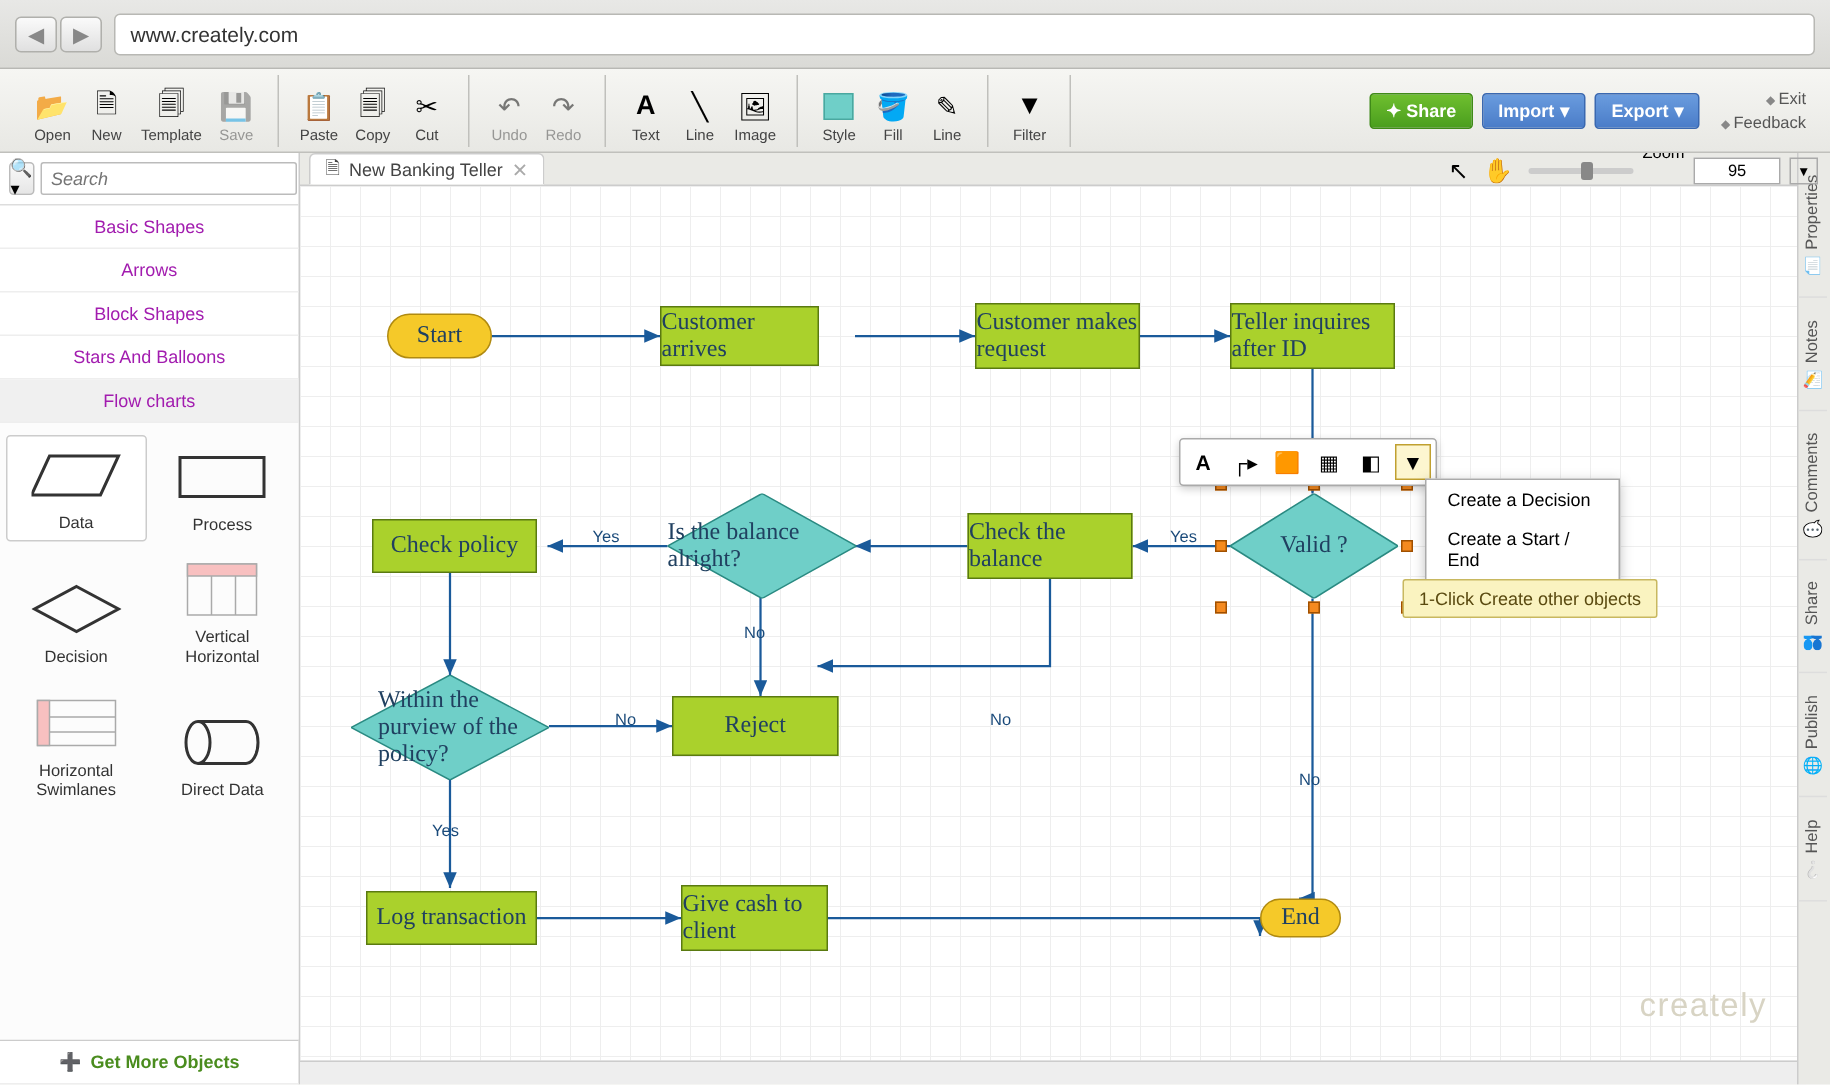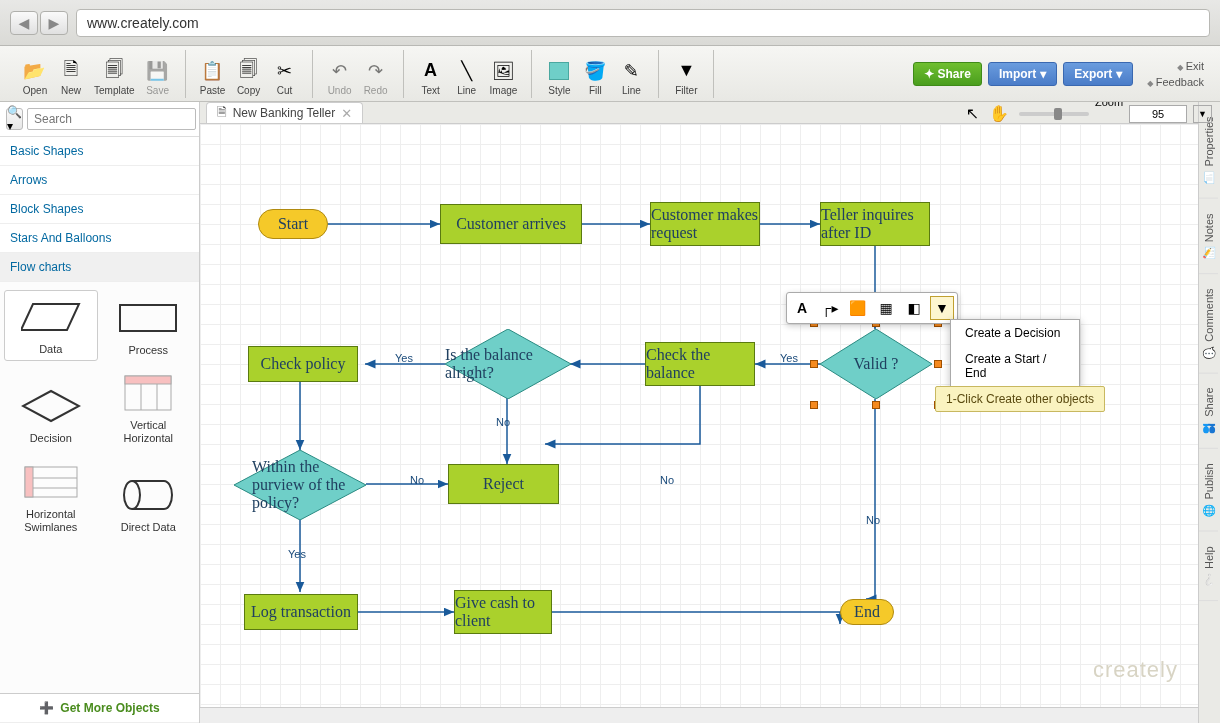--- a/index.html
+++ b/index.html
@@ -19,22 +19,22 @@
 .toolbar-right { margin-left:auto; display:flex; align-items:center; gap:6px; padding-right:8px; }
 .btn-share { background:linear-gradient(#6fbf2f,#4a9e1e); color:#fff; border:1px solid #3f8a18; border-radius:3px; padding:4px 10px; font-size:12px; font-weight:bold; cursor:pointer; }
 .btn-blue { background:linear-gradient(#6a9cde,#4a7cc8); color:#fff; border:1px solid #3a68b0; border-radius:3px; padding:4px 10px; font-size:12px; font-weight:bold; cursor:pointer; display:flex; align-items:center; gap:4px; }
 .top-links { font-size:11px; color:#555; display:flex; flex-direction:column; gap:4px; align-items:flex-end; margin-left:8px; }
 .top-links div::before { content:"◆ "; font-size:8px; color:#888; }
 
 .workspace { display:flex; height:621px; position:relative; }
 .sidebar-left { width:200px; background:#fff; border-right:1px solid #ccc; display:flex; flex-direction:column; }
 .search-row { display:flex; align-items:center; padding:6px; border-bottom:1px solid #ddd; gap:4px; }
 .search-btn { width:22px; height:22px; background:linear-gradient(#fafafa,#e6e6e6); border:1px solid #bbb; border-radius:3px; font-size:12px; display:flex; align-items:center; justify-content:center; cursor:pointer; }
-.search-input { flex:1; height:22px; border:1px solid #bbb; border-radius:2px; padding:0 6px; font-size:12px; color:#999; }
-.cat-item { padding:7px 10px; font-size:12px; color:#0369a1; cursor:pointer; border-bottom:1px solid #eee; }
+.search-input { flex:1; height:22px; border:1px solid #bbb; border-radius:2px; padding:0 6px; font-size:12px; font-style:italic; color:#999; }
+.cat-item { padding:7px 10px; font-size:12px; color:#a21caf; cursor:pointer; border-bottom:1px solid #eee;text-align:center; }
 .cat-item.selected { background:#f0f0f0; }
 
 .shapes-panel { flex:1; overflow:hidden; padding:8px 4px; display:grid; grid-template-columns:1fr 1fr; gap:6px 4px; align-content:start; background:#fcfcfc; position:relative; }
 .shape-cell { display:flex; flex-direction:column; align-items:center; cursor:pointer; padding:4px;justify-content:flex-end; }
 .shape-cell.sel { background:#fff; border:1px solid #ccc; border-radius:3px; }
 .shape-preview { width:70px; height:44px; display:flex; align-items:center; justify-content:center; }
 .shape-label { font-size:11px; color:#333; text-align:center; margin-top:4px; line-height:1.2; }
 
 .sidebar-footer { border-top:1px solid #ccc; }
 .footer-item { padding:7px 10px; font-size:12px; color:#333; cursor:pointer; border-bottom:1px solid #eee; }
@@ -298,21 +298,21 @@
       <line class="conn" x1="100" y1="395" x2="100" y2="468" marker-end="url(#ah)"></line>
       <line class="conn" x1="158" y1="488" x2="254" y2="488" marker-end="url(#ah)"></line>
       <path class="conn" d="M350 488 H 640 V 500" marker-end="url(#ah)"></path>
       <line class="conn" x1="307" y1="274" x2="307" y2="340" marker-end="url(#ah)"></line>
       <line class="conn" x1="343" y1="360" x2="248" y2="360"></line>
       <path class="conn" d="M500 258 V 320 H 345" marker-end="url(#ah)"></path>
       <path class="conn" d="M675 275 V 475 H 666" marker-end="url(#ah)"></path>
     </svg>
 
     <div class="node n-term" style="left:58px;top:85px;width:70px;height:30px">Start</div>
-    <div class="node n-proc" style="left:240px;top:80px;width:142px;height:40px">Customer arrives</div>
+    <div class="node n-proc" style="left:240px;top:80px;width:106px;height:40px">Customer arrives</div>
     <div class="node n-proc" style="left:450px;top:78px;width:110px;height:44px">Customer makes request</div>
     <div class="node n-proc" style="left:620px;top:78px;width:110px;height:44px">Teller inquires after ID</div>
 
     <div style="position:absolute;left:620px;top:205px;width:112px;height:70px">
       <svg width="112" height="70">
             <polygon points="56,0 112,35 56,70 0,35" fill="#6fcfc8" stroke="#2a8a82"></polygon>
           </svg>
       <div class="node" style="left:0;top:0;width:112px;height:70px">Valid ?</div>
     </div>
     <div class="sel-handles" style="left:614px;top:199px;width:124px;height:82px">

